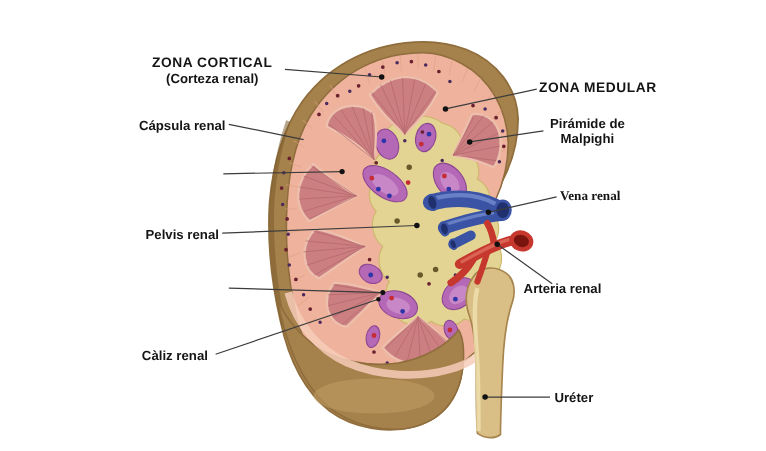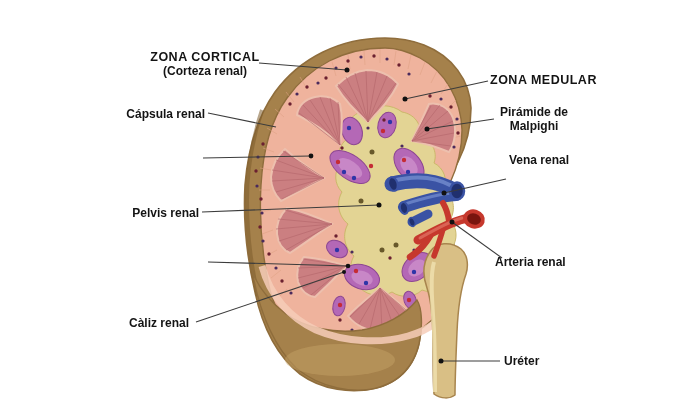--- a/index.html
+++ b/index.html
@@ -167,39 +167,39 @@
       <circle cx="348" cy="266" r="2.3"></circle>
       <circle cx="344" cy="272" r="2"></circle>
       <circle cx="405" cy="99" r="2.5"></circle>
       <circle cx="427" cy="129" r="2.5"></circle>
       <circle cx="444" cy="193" r="2.5"></circle>
       <circle cx="452" cy="222" r="2.5"></circle>
       <circle cx="441" cy="361" r="2.5"></circle>
     </g>
   </svg>
 
-  <div class="lbl ctr" style="left:140px;top:50px;width:130px;text-align:center;">
+  <div class="lbl ctr" style="left:128px;top:50px;width:130px;text-align:center;">
     <div class="lbl-big">ZONA CORTICAL</div>
     <div>(Corteza renal)</div>
   </div>
 
   <div class="lbl rgt" style="right:491px;top:107px;">Cápsula renal</div>
 
 
   <div class="lbl rgt" style="right:497px;top:206px;">Pelvis renal</div>
 
 
   <div class="lbl rgt" style="right:507px;top:316px;">Càliz renal</div>
 
   <div class="lbl ctr" style="left:496px;top:105px;width:76px;">
     <div>Pirámide de</div>
     <div>Malpighi</div>
   </div>
 
   <div class="lbl lbl-big" style="left:490px;top:73px;">ZONA MEDULAR</div>
 
-  <div class="lbl" style="left:509px;top:153px;">Vena renal</div>
-
-  <div class="lbl" style="left:495px;top:255px;">Arteria renal</div>
+  <div class="lbl" style="left:509px;top:171px;font-family:Liberation Serif, serif;">Vena renal</div>
+
+  <div class="lbl" style="left:476px;top:255px;">Arteria renal</div>
 
   <div class="lbl" style="left:504px;top:354px;">Uréter</div>
 
 </div>
 
 </body></html>

